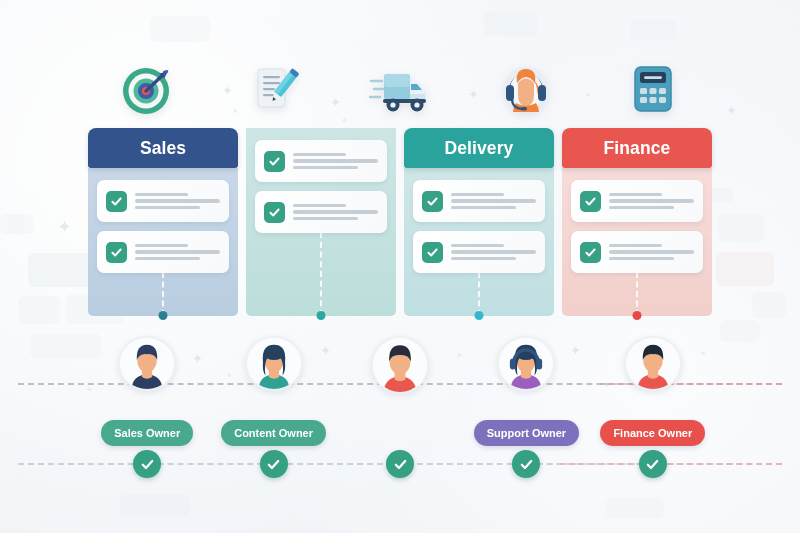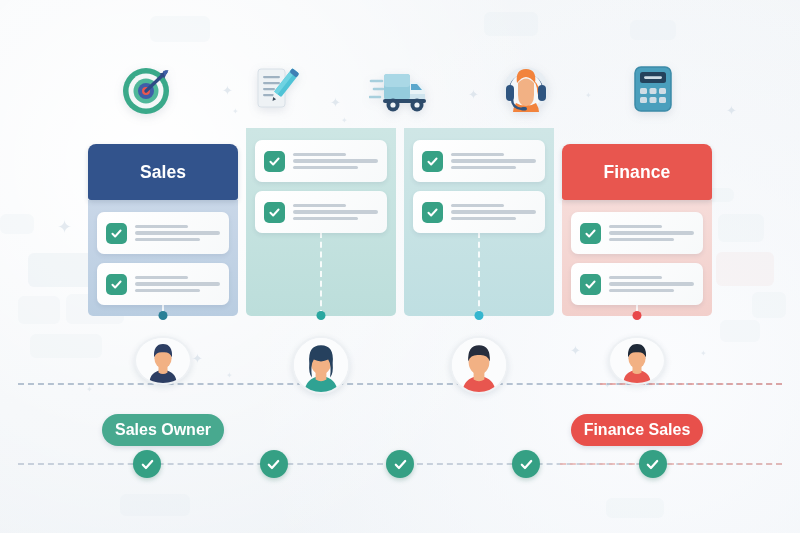--- a/index.html
+++ b/index.html
@@ -30,26 +30,26 @@
 
   
   .columns {
     position: absolute; left: 88px; top: 128px;
     width: 624px; height: 188px;
     display: flex; gap: 8px;
   }
   .column { flex: 1 1 0; display: flex; flex-direction: column; position: relative; }
 
   .col-header {
-    height: 56px; border-radius: 8px 8px 3px 3px;
+    height: 40px; border-radius: 8px 8px 3px 3px;
     display: flex; align-items: center; justify-content: center;
     color: #ffffff; font-size: 17.5px; font-weight: bold;
     letter-spacing: .1px;
     box-shadow: 0 2px 5px rgba(40,60,90,.16);
-    position: relative; z-index: 3; margin-top: 16px;
+    position: relative; z-index: 3;
   }
   .col-body {
     flex: 1; border-radius: 0 0 5px 5px;
     padding: 12px 9px 0 9px;
     position: relative; overflow: hidden;
   }
   .col-body::after {   
     content: ""; position: absolute;
     left: 50%; transform: translateX(-50%);
     bottom: 0; top: 104px; width: 0;
@@ -99,21 +99,21 @@
   .avatar {
     width: 58px; height: 58px; border-radius: 50%;
     background: #fbfcfd; border: 2px solid #eef1f4;
     overflow: hidden; position: relative; z-index: 3;
     box-shadow: 0 2px 6px rgba(60,80,110,.12);
   }
   .avatar svg { display: block; width: 100%; height: 100%; }
   .owner-pill {
     margin-top: 29px;
     padding: 7px 13px; border-radius: 16px;
-    color: #ffffff; font-size: 16px; font-weight: bold;
+    color: #ffffff; font-size: 11px; font-weight: bold;
     white-space: nowrap;
     box-shadow: 0 2px 5px rgba(60,80,110,.17);
     position: relative; z-index: 3;
   }
 
   
   .avatar-line {
     position: absolute; left: 18px; right: 18px; top: 383px;
     height: 0; z-index: 1;
     border-top: 2px dashed #9fb0c4; opacity: .75;
@@ -329,20 +329,21 @@
             <div class="lines">
               <i style="width: 62%;"></i>
               <i style="width: 100%;"></i>
               <i style="width: 76%;"></i>
             </div>
           </div>
         </div>
         <div class="col-dot" style="background: rgb(42, 167, 160);"></div>
       </div>
       <div class="column">
+        <div class="col-header" style="background: rgb(42, 163, 156);">Delivery</div>
         <div class="col-body" style="background: linear-gradient(rgb(207, 230, 230) 0%, rgb(191, 223, 226) 100%);">
           <div class="row-card">
             <div class="check-box">
               <svg viewBox="0 0 24 24" fill="none">
                 <path d="M4.5 12.5 L9.5 17.5 L19.5 6.5" stroke="#ffffff" stroke-width="3.6" stroke-linecap="round" stroke-linejoin="round"></path>
               </svg>
             </div>
             <div class="lines">
               <i style="width: 62%;"></i>
               <i style="width: 100%;"></i>
@@ -415,43 +416,59 @@
       <div class="owner">
         <div class="avatar">
           <svg viewBox="0 0 60 60">
             <rect width="60" height="60" fill="#fbfcfd"></rect>
             <path d="M12 60 q0 -15 18 -18 q18 3 18 18z" fill="#2fa293"></path>
             <path d="M24 36 h12 v10 q-6 4 -12 0z" fill="#f2b184"></path>
             <ellipse cx="30" cy="27" rx="11.5" ry="13.5" fill="#f2b184"></ellipse>
             <path d="M17 28 q-2 -20 13 -20 q15 0 13 20 q1 12 -3 16 q2 -14 -2 -20 q-8 4 -16 0 q-4 6 -2 20 q-4 -4 -3 -16z" fill="#26415e"></path>
           </svg>
         </div>
+        <div class="owner-pill" style="background: rgb(72, 169, 143);">Content Owner</div>
       </div>
       <div class="owner">
         <div class="avatar">
           <svg viewBox="0 0 60 60">
             <rect width="60" height="60" fill="#fbfcfd"></rect>
             <path d="M12 60 q0 -15 18 -18 q18 3 18 18z" fill="#e8564f"></path>
             <path d="M24 36 h12 v10 q-6 4 -12 0z" fill="#f2b184"></path>
             <ellipse cx="30" cy="27" rx="11.5" ry="13.5" fill="#f2b184"></ellipse>
             <path d="M18 26 q-1 -18 12 -18 q13 0 12 18 q-3 -8 -12 -7 q-9 -1 -12 7z" fill="#262d3d"></path>
           </svg>
         </div>
       </div>
       <div class="owner">
         <div class="avatar">
           <svg viewBox="0 0 60 60">
             <rect width="60" height="60" fill="#fbfcfd"></rect>
+            <path d="M12 60 q0 -15 18 -18 q18 3 18 18z" fill="#9b5fc0"></path>
+            <path d="M24 36 h12 v10 q-6 4 -12 0z" fill="#f2b184"></path>
+            <ellipse cx="30" cy="27" rx="11.5" ry="13.5" fill="#f2b184"></ellipse>
+            <path d="M17 28 q-2 -20 13 -20 q15 0 13 20 q1 12 -3 16 q2 -14 -2 -20 q-8 4 -16 0 q-4 6 -2 20 q-4 -4 -3 -16z" fill="#25405e"></path>
+            <path d="M16 28 a14 14 0 0 1 28 0" fill="none" stroke="#2f5580" stroke-width="4" stroke-linecap="round"></path>
+            <rect x="11" y="24" width="7" height="13" rx="3.5" fill="#2f5580"></rect>
+            <rect x="42" y="24" width="7" height="13" rx="3.5" fill="#2f5580"></rect>
+          </svg>
+        </div>
+        <div class="owner-pill" style="background: rgb(125, 112, 189);">Support Owner</div>
+      </div>
+      <div class="owner">
+        <div class="avatar">
+          <svg viewBox="0 0 60 60">
+            <rect width="60" height="60" fill="#fbfcfd"></rect>
             <path d="M12 60 q0 -15 18 -18 q18 3 18 18z" fill="#e8564f"></path>
             <path d="M24 36 h12 v10 q-6 4 -12 0z" fill="#f2b184"></path>
             <ellipse cx="30" cy="27" rx="11.5" ry="13.5" fill="#f2b184"></ellipse>
             <path d="M18 26 q-1 -18 12 -18 q13 0 12 18 q-3 -8 -12 -7 q-9 -1 -12 7z" fill="#1f2a38"></path>
           </svg>
         </div>
-        <div class="owner-pill" style="background: rgb(232, 80, 75);">Finance Sales</div>
+        <div class="owner-pill" style="background: rgb(232, 80, 75);">Finance Owner</div>
       </div>
     </div>
 
   <div class="status-line"></div>
   <div class="status-line seg-red"></div>
   <div class="status-row">
       <div class="status-slot">
         <div class="status-badge" style="background: rgb(53, 160, 132);">
           <svg viewBox="0 0 24 24" fill="none">
             <path d="M4.5 12.5 L9.5 17.5 L19.5 6.5" stroke="#ffffff" stroke-width="3.6" stroke-linecap="round" stroke-linejoin="round"></path>

